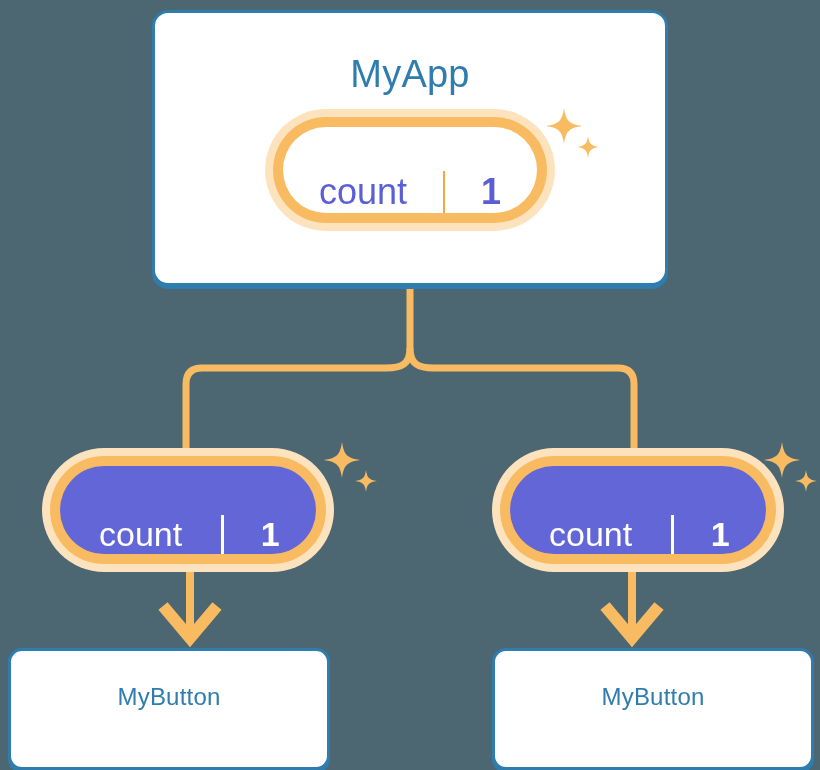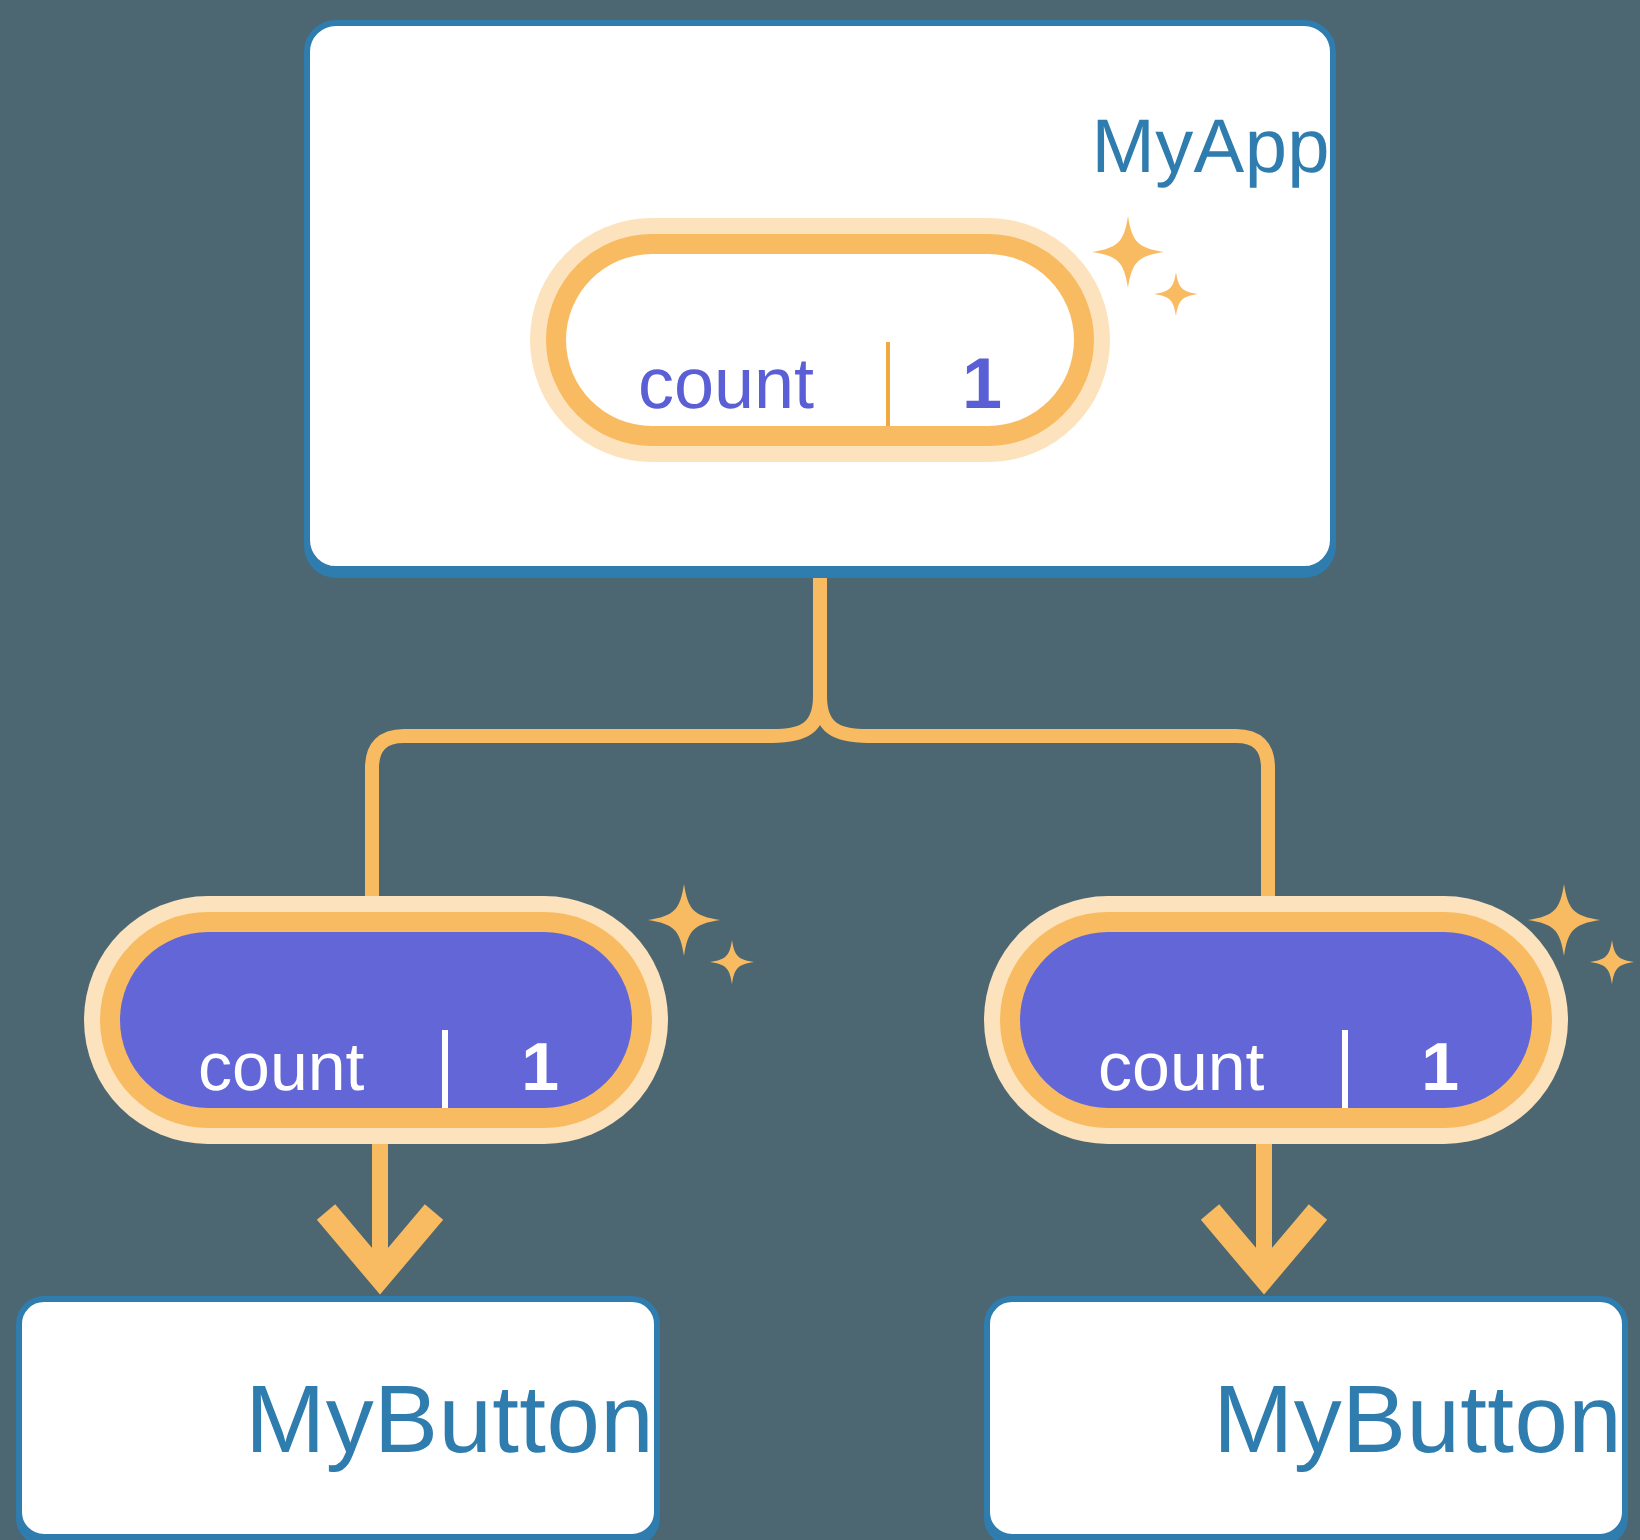--- a/index.html
+++ b/index.html
@@ -33,21 +33,21 @@
     background: #ffffff;
     border: 3px solid #2f7cae;
     border-radius: 14px;
     box-sizing: border-box;
     box-shadow: 0 3px 0 0 #2f7cae;
   }
   .card-title {
     position: absolute;
     left: 0;
     right: 0;
-    text-align: right;
+    text-align: center;
     color: #2f7cae;
     font-weight: 400;
     letter-spacing: 0.2px;
     white-space: nowrap;
   }
 
   #card-myapp {
     left: 152px;
     top: 10px;
     width: 516px;
@@ -68,21 +68,21 @@
   }
   #card-mybutton-right {
     left: 492px;
     top: 648px;
     width: 322px;
     height: 122px;
     border-radius: 14px;
   }
   .card-mybutton .card-title {
     top: 32px;
-    font-size: 48px;
+    font-size: 24px;
   }
 
   
   .pill-wrap {
     position: absolute;
   }
   
   .pill-halo {
     position: absolute;
     left: 0;

